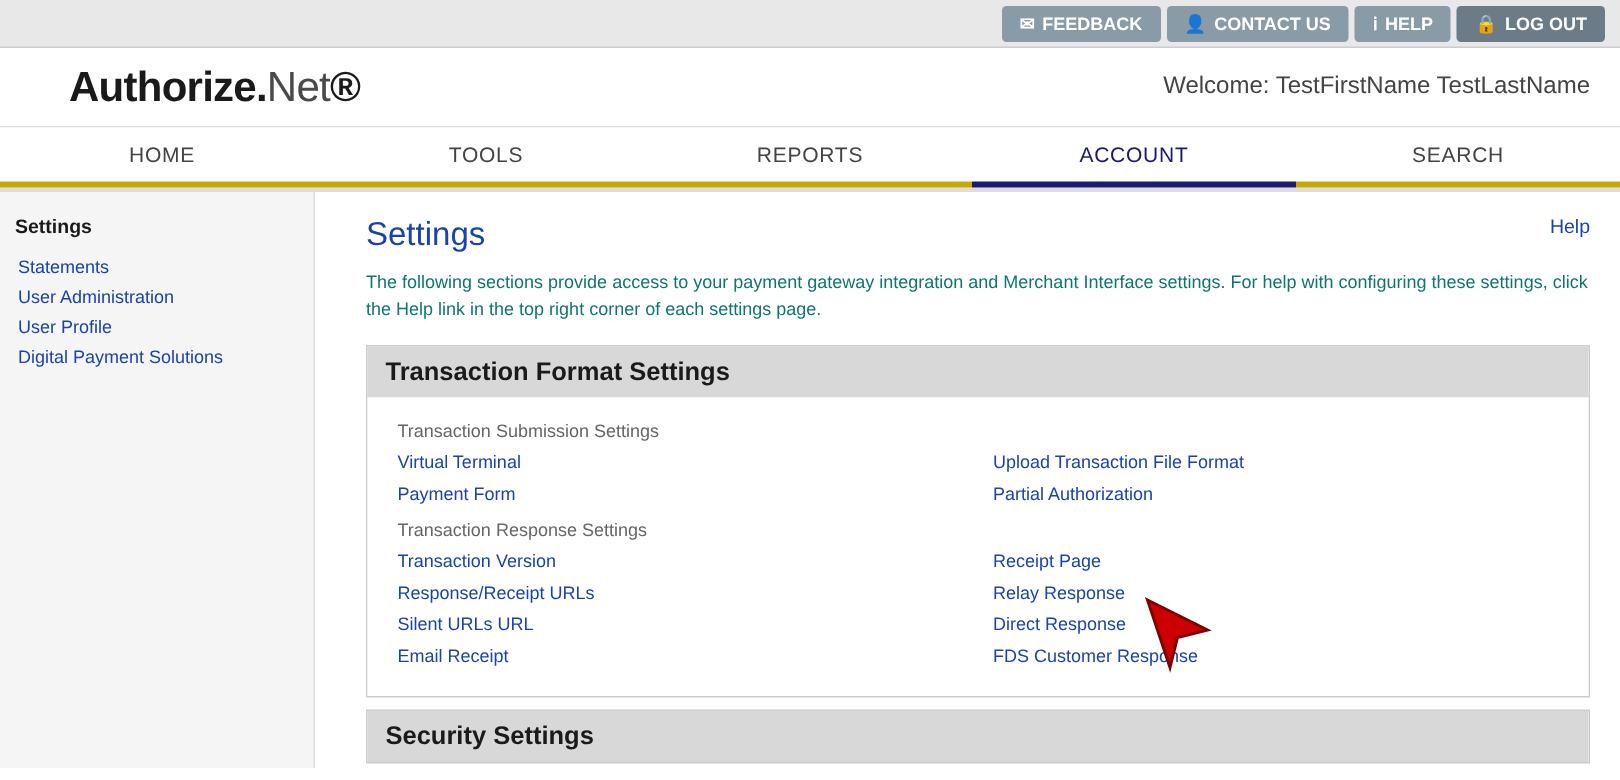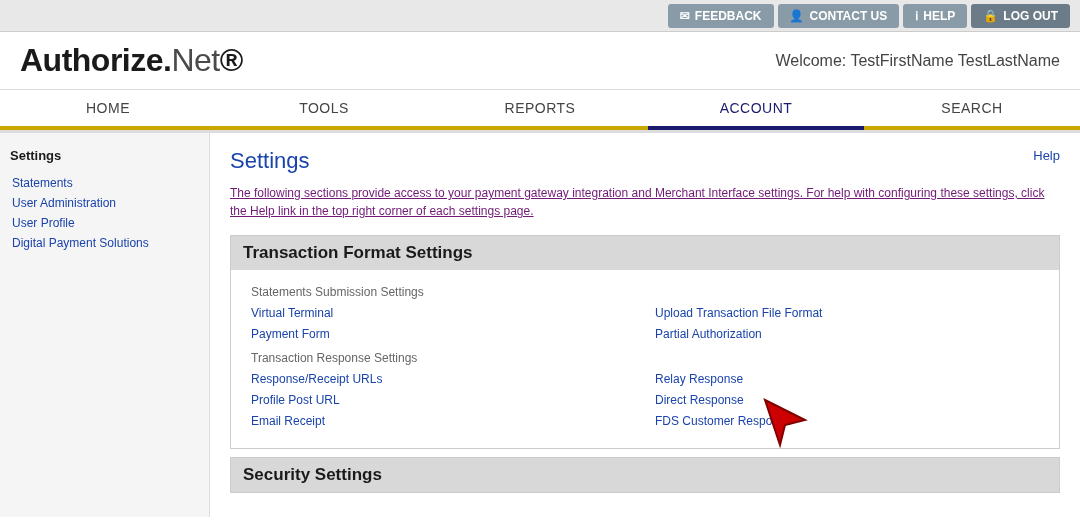--- a/index.html
+++ b/index.html
@@ -38,24 +38,25 @@
     
     .header {
       display: flex;
       align-items: center;
       justify-content: space-between;
       padding: 10px 20px;
       background: #fff;
       border-bottom: 1px solid #ddd;
     }
     .logo {
-      font-size: 32px;
+      font-size: 28px;
       font-weight: bold;
       color: #1a1a1a;
       letter-spacing: -0.5px;
+      margin-left: 26px;
     }
     .logo span { color: #4a4a4a; font-weight: normal; }
     .welcome-text { font-size: 16px; color: #444; }
 
     
     .nav {
       display: flex;
       background: #fff;
       border-bottom: 3px solid #ddd;
     }
@@ -74,20 +75,21 @@
     .nav-item.active {
       color: #1a1a6e;
       border-bottom: 4px solid #1a1a6e;
     }
     .nav-item.gold-border { border-bottom: 4px solid #c8a800; }
 
     
     .content-wrapper {
       display: flex;
       height: calc(520px - 32px - 60px - 44px);
+      gap: 14px;
     }
 
     
     .sidebar {
       width: 210px;
       min-width: 210px;
       background: #f5f5f5;
       padding: 15px 10px;
       border-right: 1px solid #ddd;
     }
@@ -124,24 +126,23 @@
       color: #1a44aa;
       font-weight: normal;
     }
     .help-link {
       color: #1a44aa;
       text-decoration: none;
       font-size: 13px;
     }
     .description {
       font-size: 12px;
-      color: #701a75;
+      color: #0f766e;
       line-height: 1.5;
       margin-bottom: 15px;
-      text-decoration: underline;
     }
 
     
     .settings-section {
       border: 1px solid #ccc;
       margin-bottom: 8px;
     }
     .section-header {
       background: #d8d8d8;
       padding: 7px 12px;
@@ -237,33 +238,35 @@
     <div class="page-header">
       <h1 class="page-title">Settings</h1>
       <a class="help-link">Help</a>
     </div>
     <p class="description">The following sections provide access to your payment gateway integration and Merchant Interface settings. For help with configuring these settings, click the Help link in the top right corner of each settings page.</p>
 
     <div class="settings-section">
       <div class="section-header">Transaction Format Settings</div>
       <div class="section-body">
 
-        <div class="subsection-label">Statements Submission Settings</div>
+        <div class="subsection-label">Transaction Submission Settings</div>
         <div class="settings-grid">
           <a class="settings-link">Virtual Terminal</a>
           <a class="settings-link">Upload Transaction File Format</a>
           <a class="settings-link">Payment Form</a>
           <a class="settings-link">Partial Authorization</a>
         </div>
 
         <div class="subsection-label">Transaction Response Settings</div>
         <div class="settings-grid" style="position:relative;">
+          <a class="settings-link">Transaction Version</a>
+          <a class="settings-link">Receipt Page</a>
           <a class="settings-link">Response/Receipt URLs</a>
           <a class="settings-link">Relay Response</a>
-          <a class="settings-link">Profile Post URL</a>
+          <a class="settings-link">Silent URLs URL</a>
           <a class="settings-link">Direct Response</a>
           <a class="settings-link">Email Receipt</a>
           <a class="settings-link">FDS Customer Response</a>
         </div>
       </div>
     </div>
 
     <div class="settings-section">
       <div class="section-header">Security Settings</div>
     </div>

